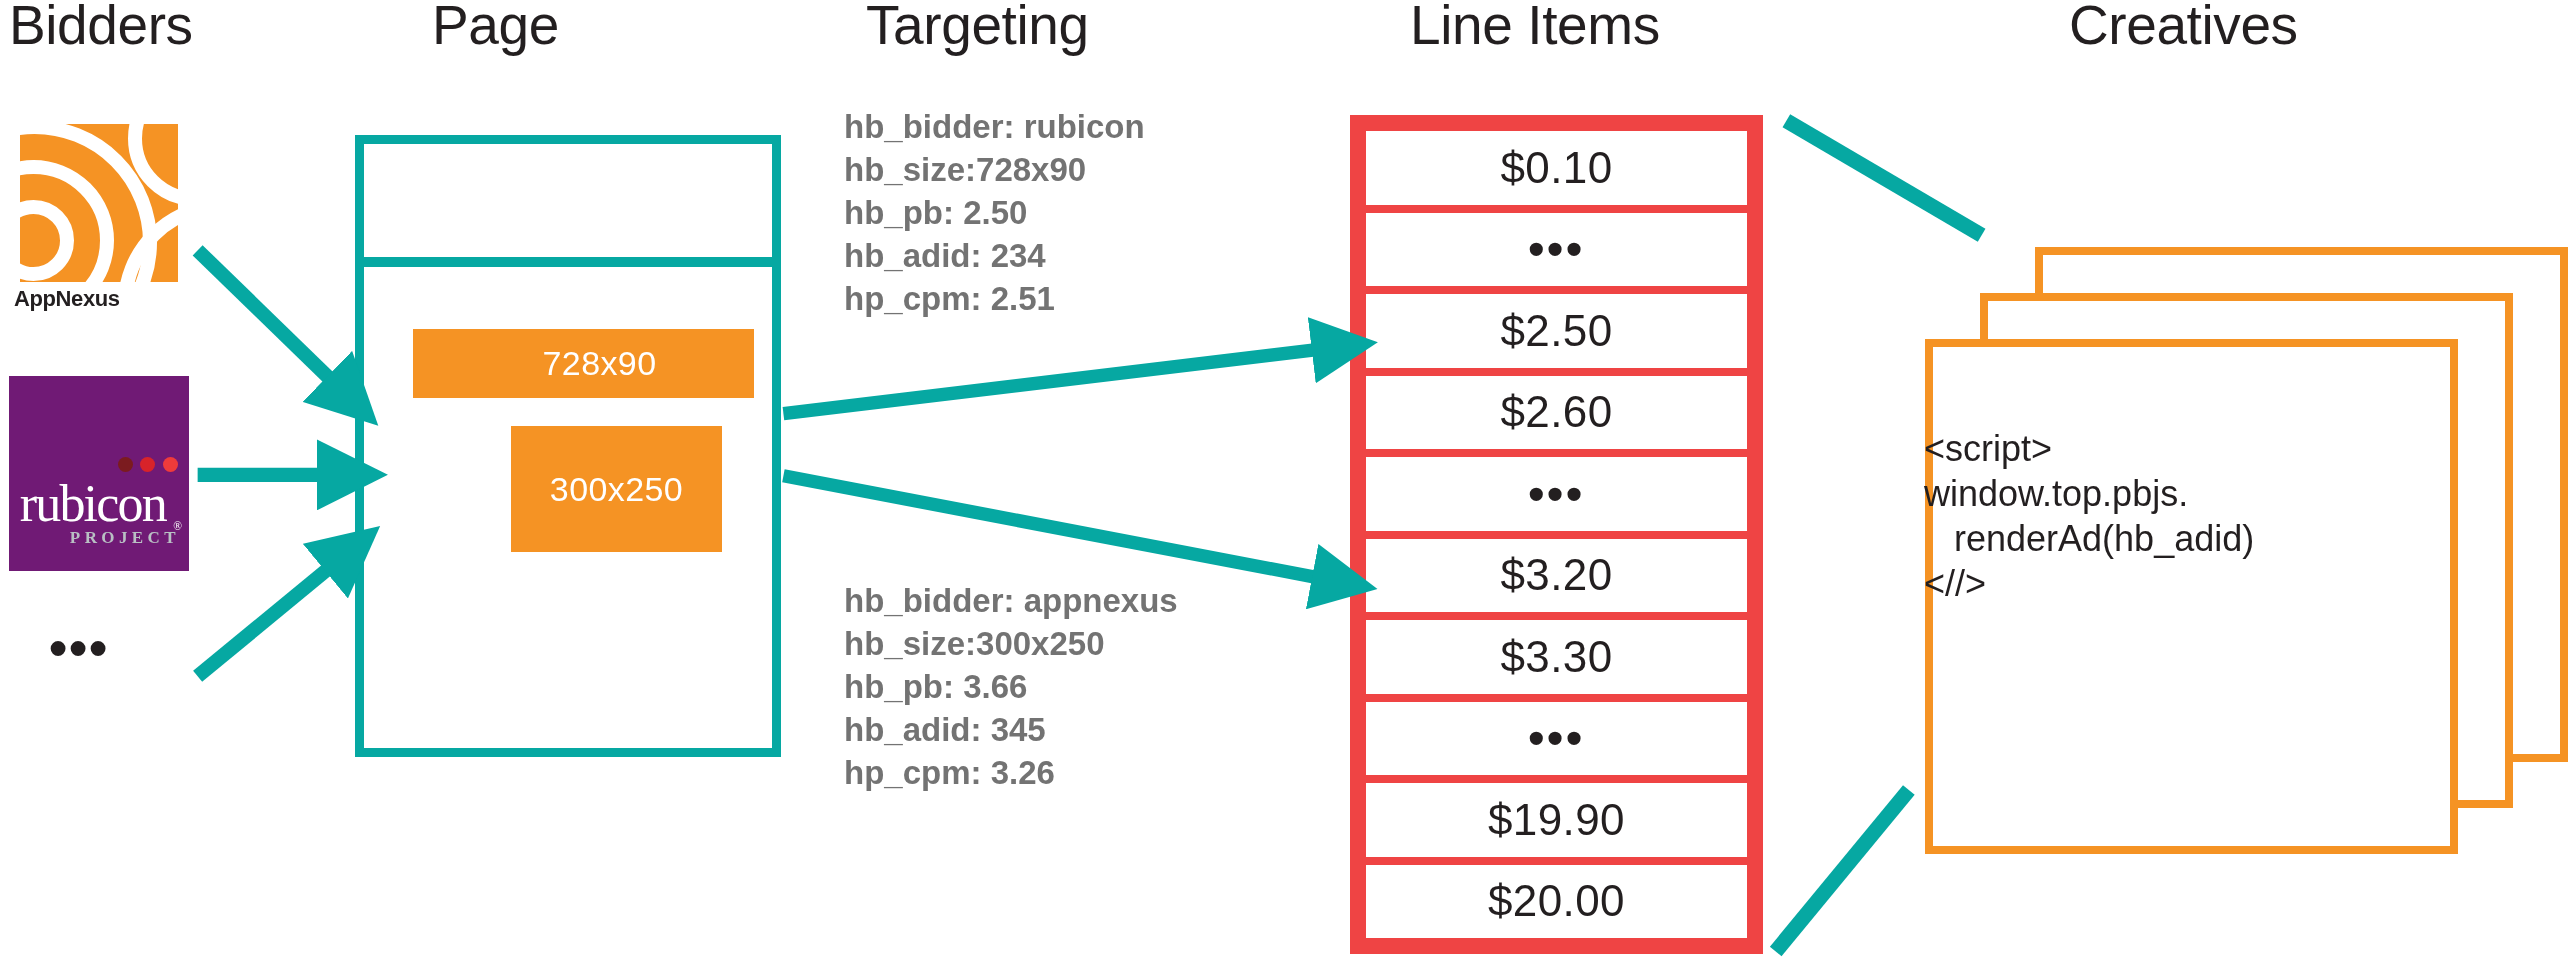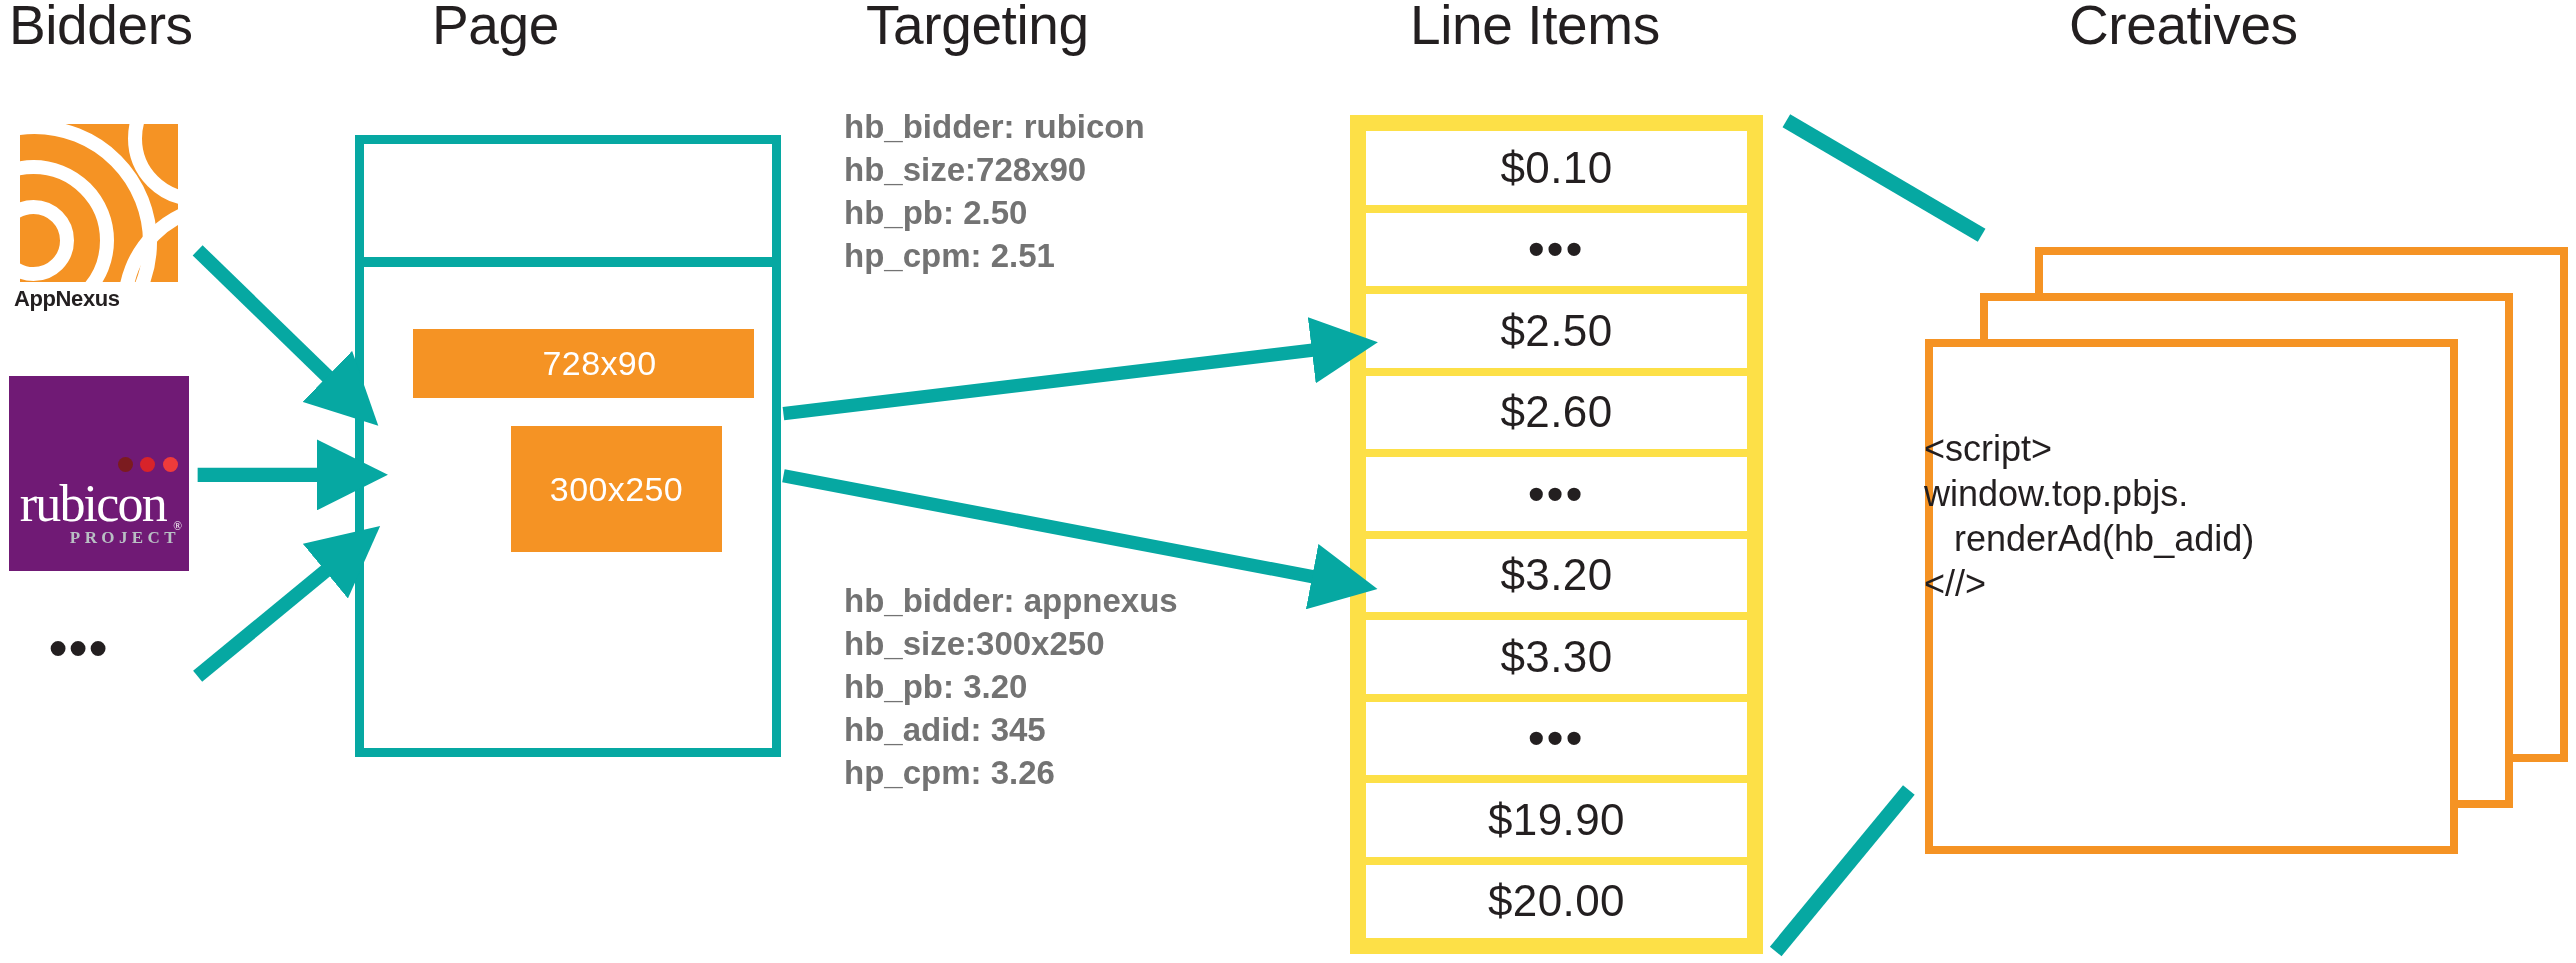--- a/index.html
+++ b/index.html
@@ -161,21 +161,21 @@
   .targeting-1 { left: 844px; top: 105px; }
   .targeting-2 { left: 844px; top: 579px; }
 
   
   .lineitems {
     position: absolute;
     left: 1350px;
     top: 115px;
     width: 413px;
     height: 839px;
-    background: #fde047;
+    background: #ef4444;
     box-sizing: border-box;
     padding: 16px;
     display: flex;
     flex-direction: column;
     gap: 8px;
   }
   .li-row {
     flex: 1 1 0;
     background: #ffffff;
     display: flex;
@@ -256,27 +256,28 @@
   <div class="page-panel">
     <div class="page-divider"></div>
     <div class="ad-slot ad-728">728x90</div>
     <div class="ad-slot ad-300">300x250</div>
   </div>
 
   <div class="targeting-block targeting-1">
     <div>hb_bidder: rubicon</div>
     <div>hb_size:728x90</div>
     <div>hb_pb: 2.50</div>
+    <div>hb_adid: 234</div>
     <div>hp_cpm: 2.51</div>
   </div>
 
   <div class="targeting-block targeting-2">
     <div>hb_bidder: appnexus</div>
     <div>hb_size:300x250</div>
-    <div>hb_pb: 3.20</div>
+    <div>hb_pb: 3.66</div>
     <div>hb_adid: 345</div>
     <div>hp_cpm: 3.26</div>
   </div>
 
   <div class="lineitems">
     <div class="li-row">$0.10</div>
     <div class="li-row dots">•••</div>
     <div class="li-row">$2.50</div>
     <div class="li-row">$2.60</div>
     <div class="li-row dots">•••</div>

